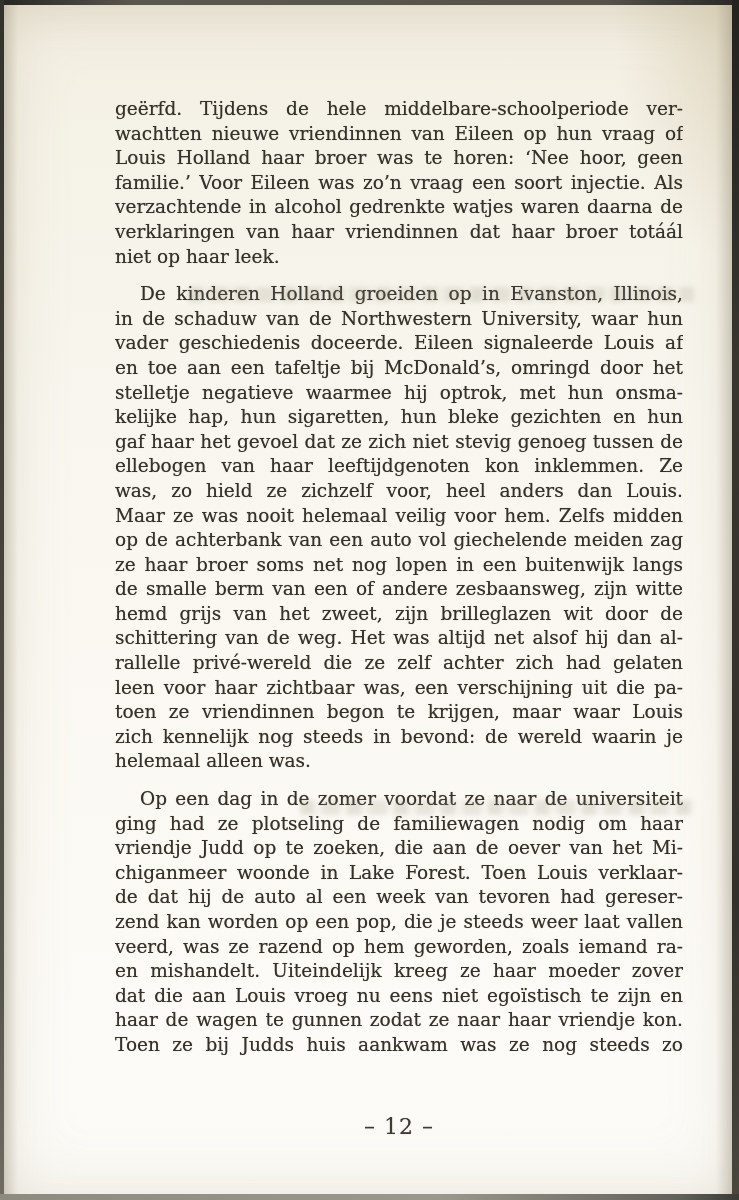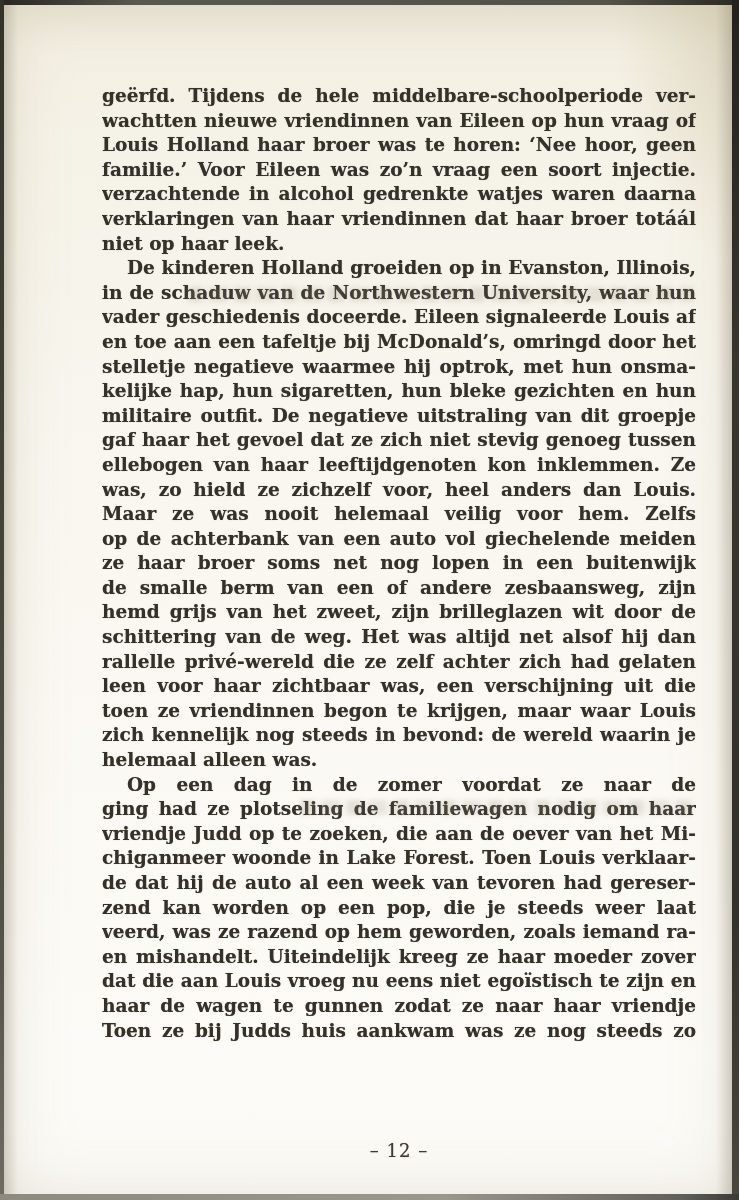--- a/index.html
+++ b/index.html
@@ -59,21 +59,21 @@
   .text-column {
     position: absolute;
     left: 102px;
     top: 84px;
     width: 594px;
     color: #343129;
     font-size: 18.5px;
     font-weight: 500;
     text-shadow: 0 0 0.7px rgba(52, 49, 41, 0.6);
   }
-  .para { margin: 0; font-weight: bold; }
+  .para { margin: 13px; }
   .line {
     height: 24.6px;
     line-height: 24.6px;
     overflow: hidden;
     text-align: justify;
     text-align-last: justify;
     white-space: normal;
   }
   .line.lastline {
     text-align: right;
@@ -94,24 +94,24 @@
     opacity: 0.42;
     pointer-events: none;
   }
   .ghost-1 { left: 188px; top: 287px; width: 506px; }
   .ghost-2 { left: 300px; top: 800px; width: 394px; }
 
   
   .page-number {
     position: absolute;
     left: 102px;
-    top: 1140px;
+    top: 1114px;
     width: 594px;
     text-align: center;
-    font-size: 18px;
+    font-size: 22px;
     letter-spacing: 1px;
     color: #3e3b33;
     text-shadow: 0 0 0.7px rgba(62, 59, 51, 0.55);
   }
 </style>
 </head>
 <body>
 
 <div class="scan">
   <div class="vignette"></div>
@@ -127,21 +127,20 @@
         <div class="line">verklaringen van haar vriendinnen dat haar broer totáál</div>
         <div class="line lastline">niet op haar leek.</div>
       </div>
       <div class="para indent">
         <div class="line">De kinderen Holland groeiden op in Evanston, Illinois,</div>
         <div class="line">in de schaduw van de Northwestern University, waar hun</div>
         <div class="line">vader geschiedenis doceerde. Eileen signaleerde Louis af</div>
         <div class="line">en toe aan een tafeltje bij McDonald’s, omringd door het</div>
         <div class="line">stelletje negatieve waarmee hij optrok, met hun onsma-</div>
         <div class="line">kelijke hap, hun sigaretten, hun bleke gezichten en hun</div>
-        <div class="line">militaire outfit. De negatieve uitstraling van dit groepje</div>
         <div class="line">gaf haar het gevoel dat ze zich niet stevig genoeg tussen de</div>
         <div class="line">ellebogen van haar leeftijdgenoten kon inklemmen. Ze</div>
         <div class="line">was, zo hield ze zichzelf voor, heel anders dan Louis.</div>
         <div class="line">Maar ze was nooit helemaal veilig voor hem. Zelfs midden</div>
         <div class="line">op de achterbank van een auto vol giechelende meiden zag</div>
         <div class="line">ze haar broer soms net nog lopen in een buitenwijk langs</div>
         <div class="line">de smalle berm van een of andere zesbaansweg, zijn witte</div>
         <div class="line">hemd grijs van het zweet, zijn brilleglazen wit door de</div>
         <div class="line">schittering van de weg. Het was altijd net alsof hij dan al-</div>
         <div class="line">rallelle privé-wereld die ze zelf achter zich had gelaten</div>

